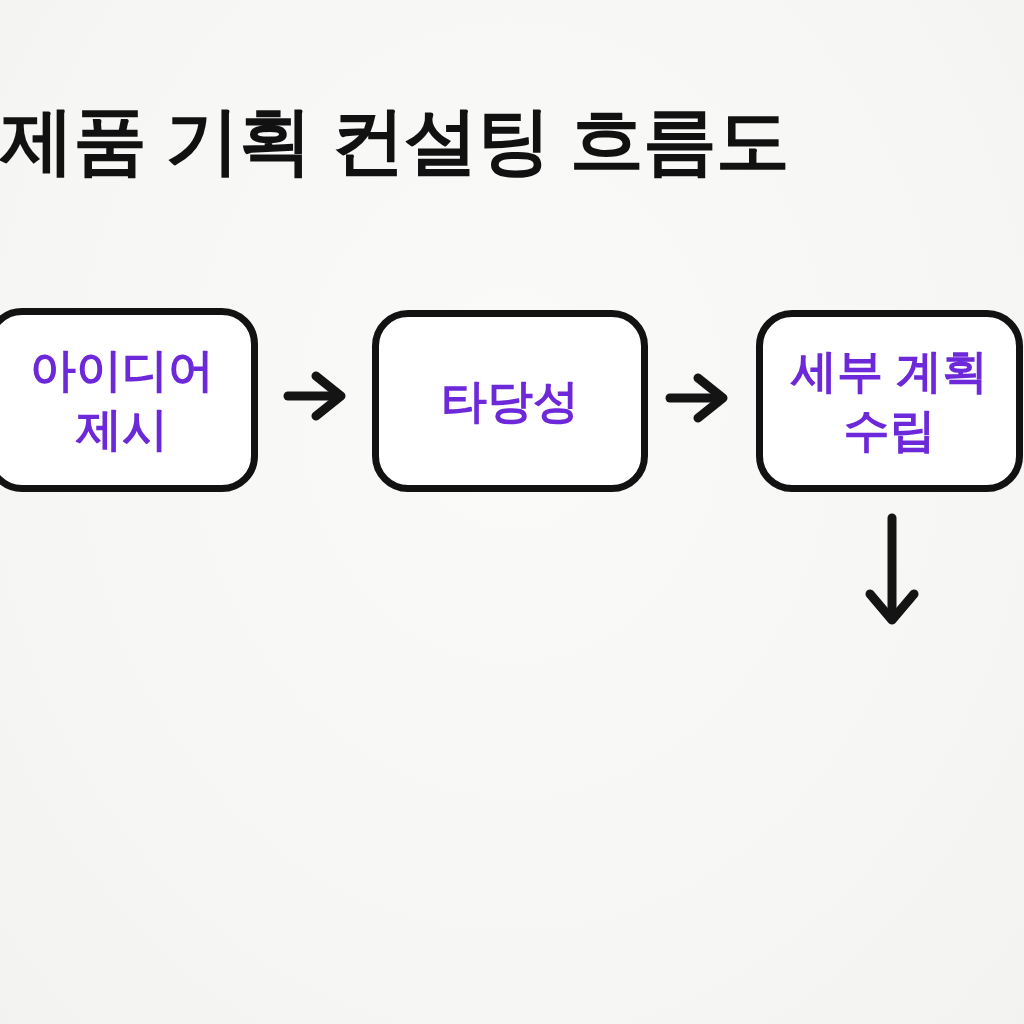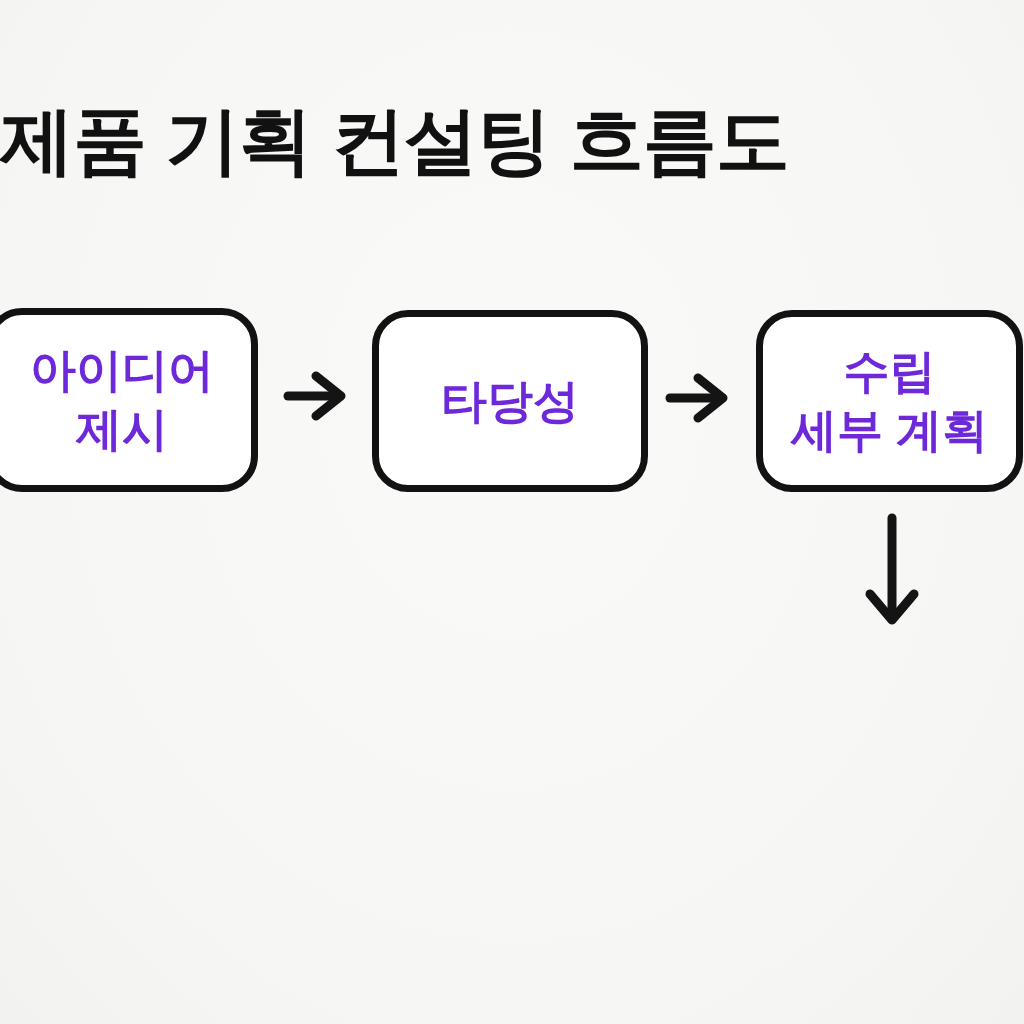--- a/index.html
+++ b/index.html
@@ -94,22 +94,22 @@
   </div>
 
   <span class="arrow arrow-2">
     <svg width="66" height="52" viewBox="0 0 66 52" aria-hidden="true">
       <line x1="6" y1="26" x2="54" y2="26"></line>
       <polyline points="34,6 59,26 34,46"></polyline>
     </svg>
   </span>
 
   <div class="flow-node node-plan">
+    <div class="node-line">세부 계획</div>
     <div class="node-line">수립</div>
-    <div class="node-line">세부 계획</div>
   </div>
 
   <span class="arrow arrow-3">
     <svg width="58" height="116" viewBox="0 0 58 116" aria-hidden="true">
       <line x1="29" y1="6" x2="29" y2="102"></line>
       <polyline points="7,82 29,108 51,82"></polyline>
     </svg>
   </span>
 
 

